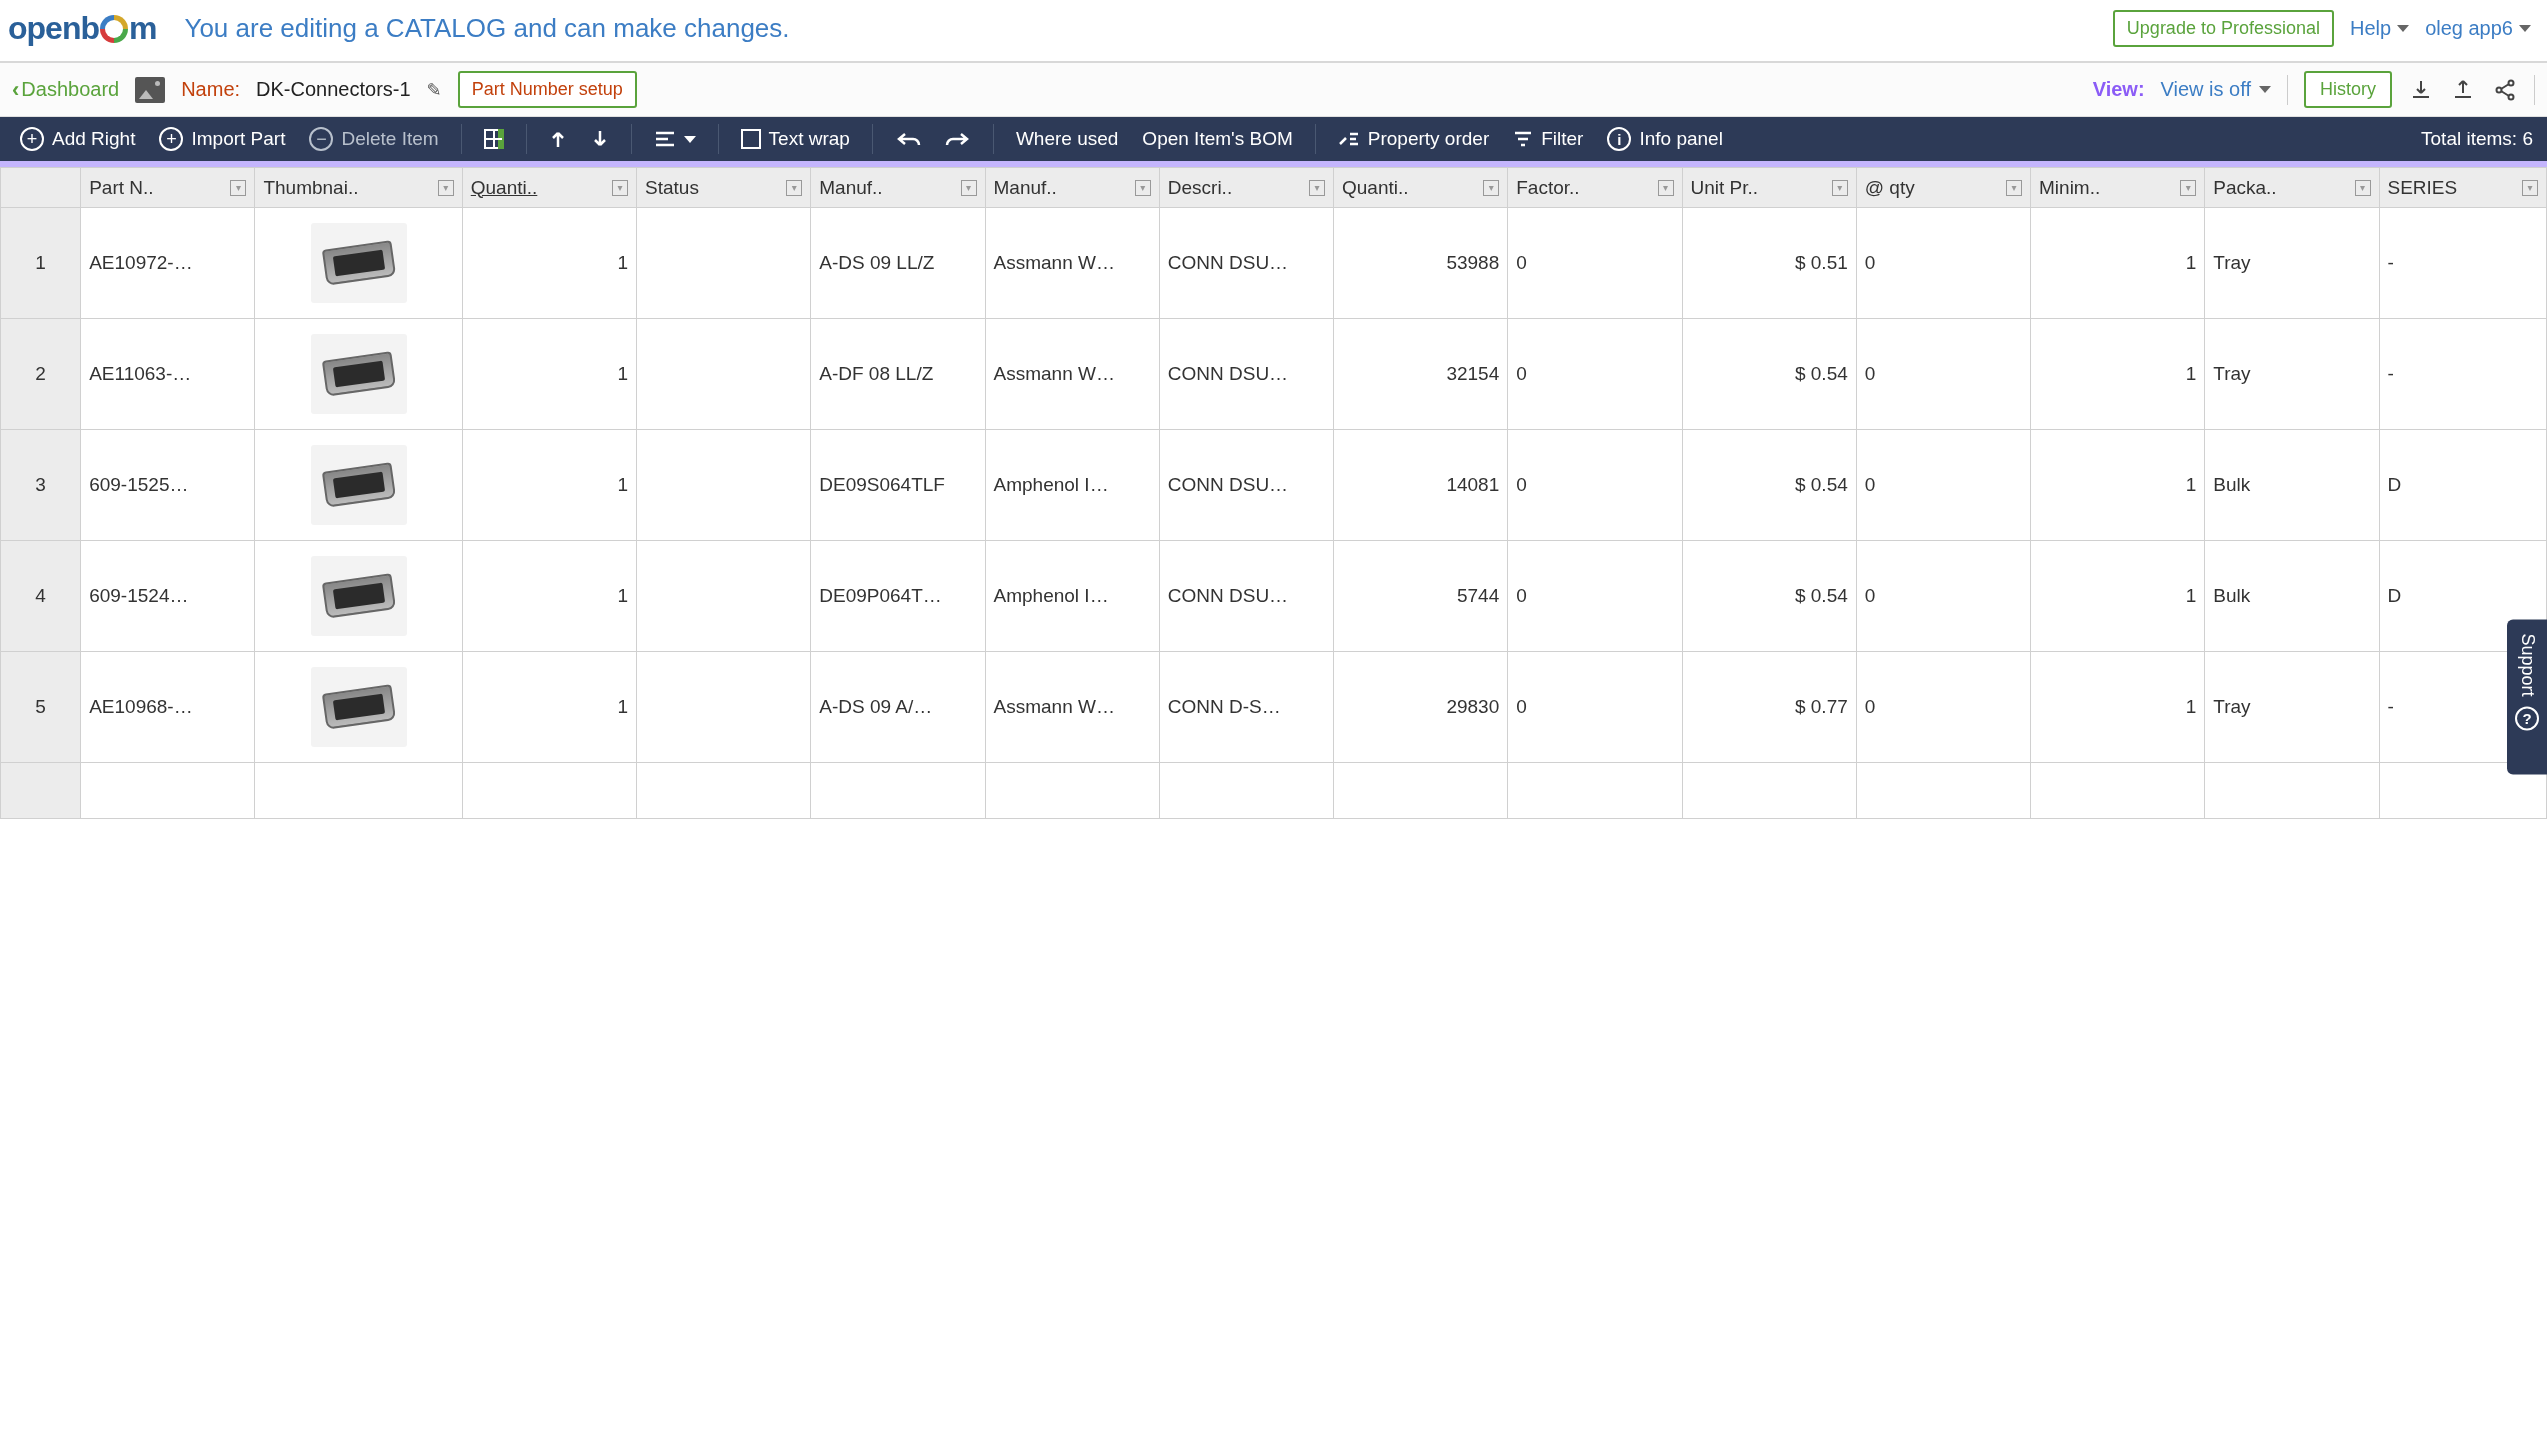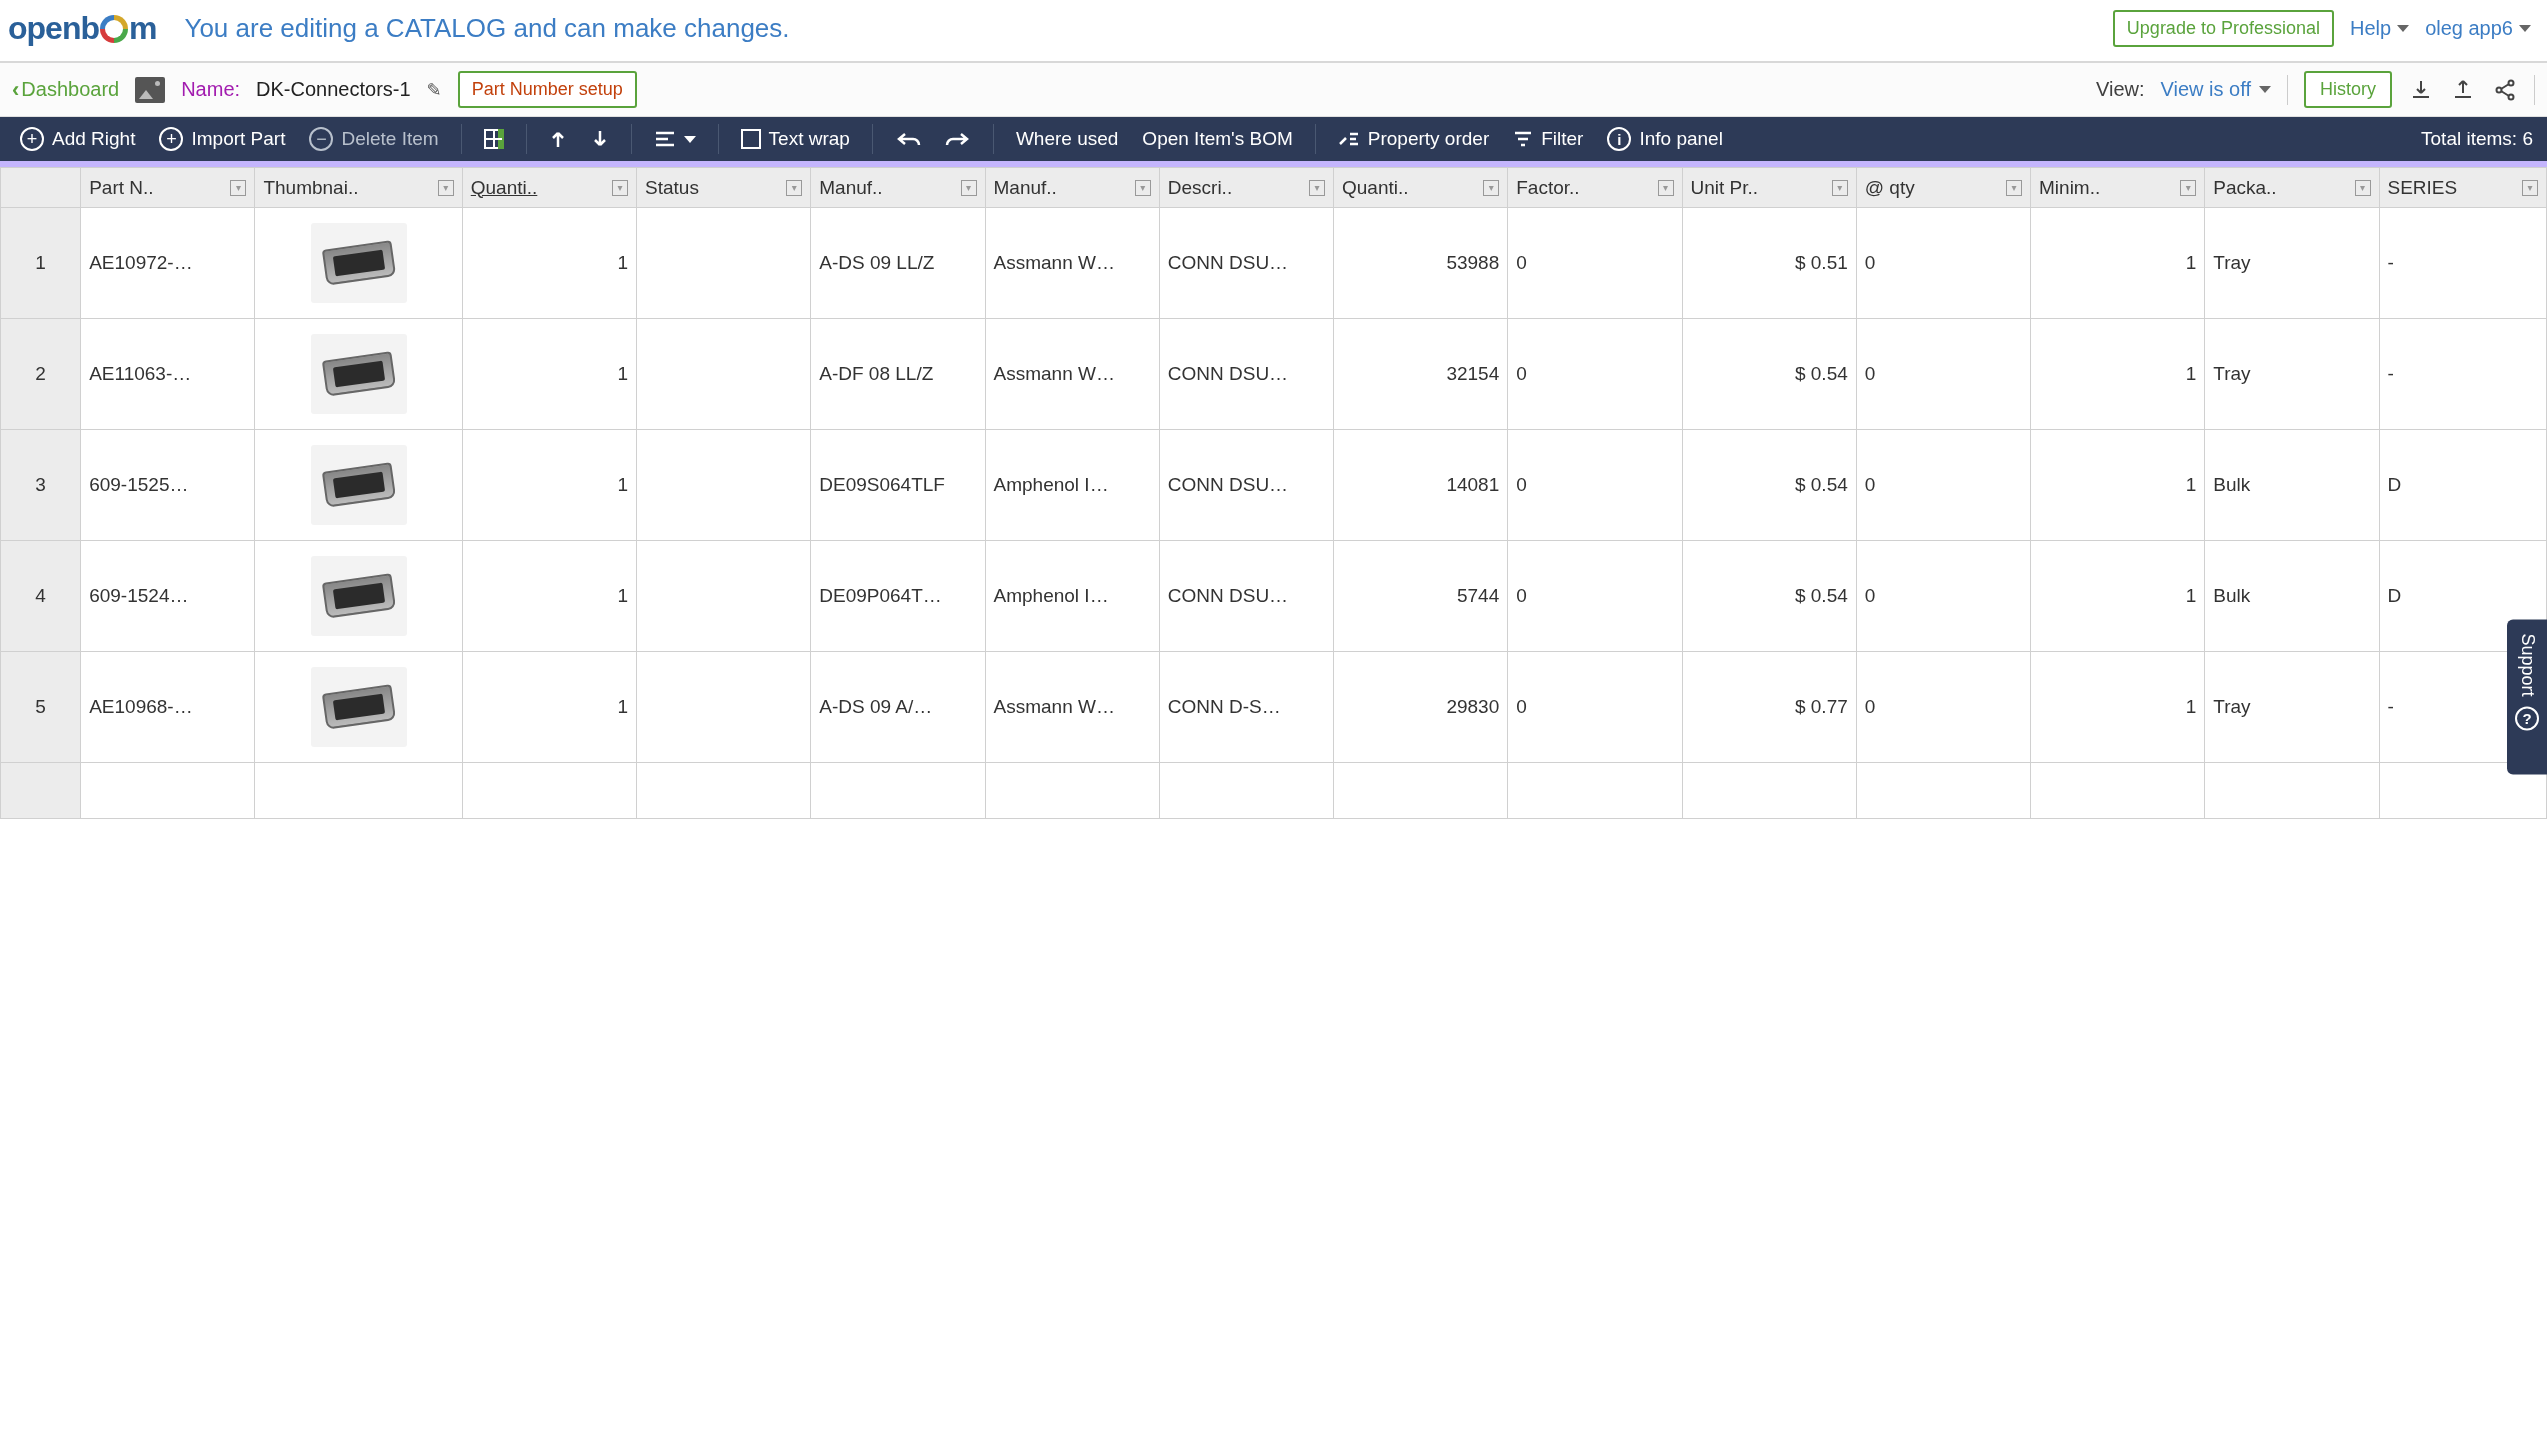--- a/index.html
+++ b/index.html
@@ -18,25 +18,25 @@
 .help-link, .user-link { color: #3c7dc4; font-size: 20px; display: flex; align-items: center; gap: 6px; cursor: pointer; }
 .caret-down { width: 0; height: 0; border-left: 6px solid transparent; border-right: 6px solid transparent; border-top: 7px solid #666; }
 
 
 .sub-header { display: flex; align-items: center; padding: 8px 12px; gap: 16px; border-bottom: 1px solid #e0e0e0; background:#fbfbfb; }
 .dashboard-link { color: #5aa33c; font-size: 20px; display: flex; align-items: center; gap: 2px; cursor: pointer; }
 .chev-left { font-size: 22px; font-weight: 600; }
 .image-icon { width: 30px; height: 26px; background: #555; border-radius: 2px; position: relative; cursor:pointer; }
 .image-icon::after { content:""; position:absolute; left:4px; bottom:4px; width:0;height:0;border-left:7px solid transparent;border-right:7px solid transparent;border-bottom:9px solid #bbb; }
 .image-icon::before { content:""; position:absolute; right:5px; top:4px; width:5px;height:5px;border-radius:50%;background:#bbb; }
-.name-label { font-size: 20px; color: #a21caf; }
+.name-label { font-size: 20px; color: #c2410c; }
 .name-value { font-size: 20px; color: #222; font-weight: 400; }
 .pencil-icon { color:#555; cursor:pointer; font-size:18px; }
 .pn-setup-btn { border: 2px solid #5aa33c; color: #c2410c; background:#fff; padding: 6px 12px; border-radius: 3px; font-size: 18px; cursor:pointer; }
-.view-label { color: #404040; font-weight: 400; font-size: 20px; }
+.view-label { color: #8b5cf6; font-weight: 700; font-size: 20px; }
 .view-value { color: #3c7dc4; font-size: 20px; display:flex; align-items:center; gap:8px; cursor:pointer; }
 .history-btn { border: 2px solid #5aa33c; color: #5aa33c; background:#fff; padding: 6px 14px; border-radius: 3px; font-size: 18px; cursor:pointer; }
 .sub-icon { width:26px; height:26px; color:#444; cursor:pointer; display:flex; align-items:center; justify-content:center; }
 .vline { width:1px; height:30px; background:#ccc; }
 
 
 .toolbar { display:flex; align-items:center; background:#2d3a57; color:#fff; padding: 6px 14px; gap: 12px; font-size: 19px; }
 .tb-btn { display:flex; align-items:center; gap:8px; cursor:pointer; padding:4px 6px; white-space:nowrap; }
 .tb-btn.gray { color:#b8c0cc; }
 .tb-sep { width:1px; height:30px; background:#4a5872; margin:0 4px; }

